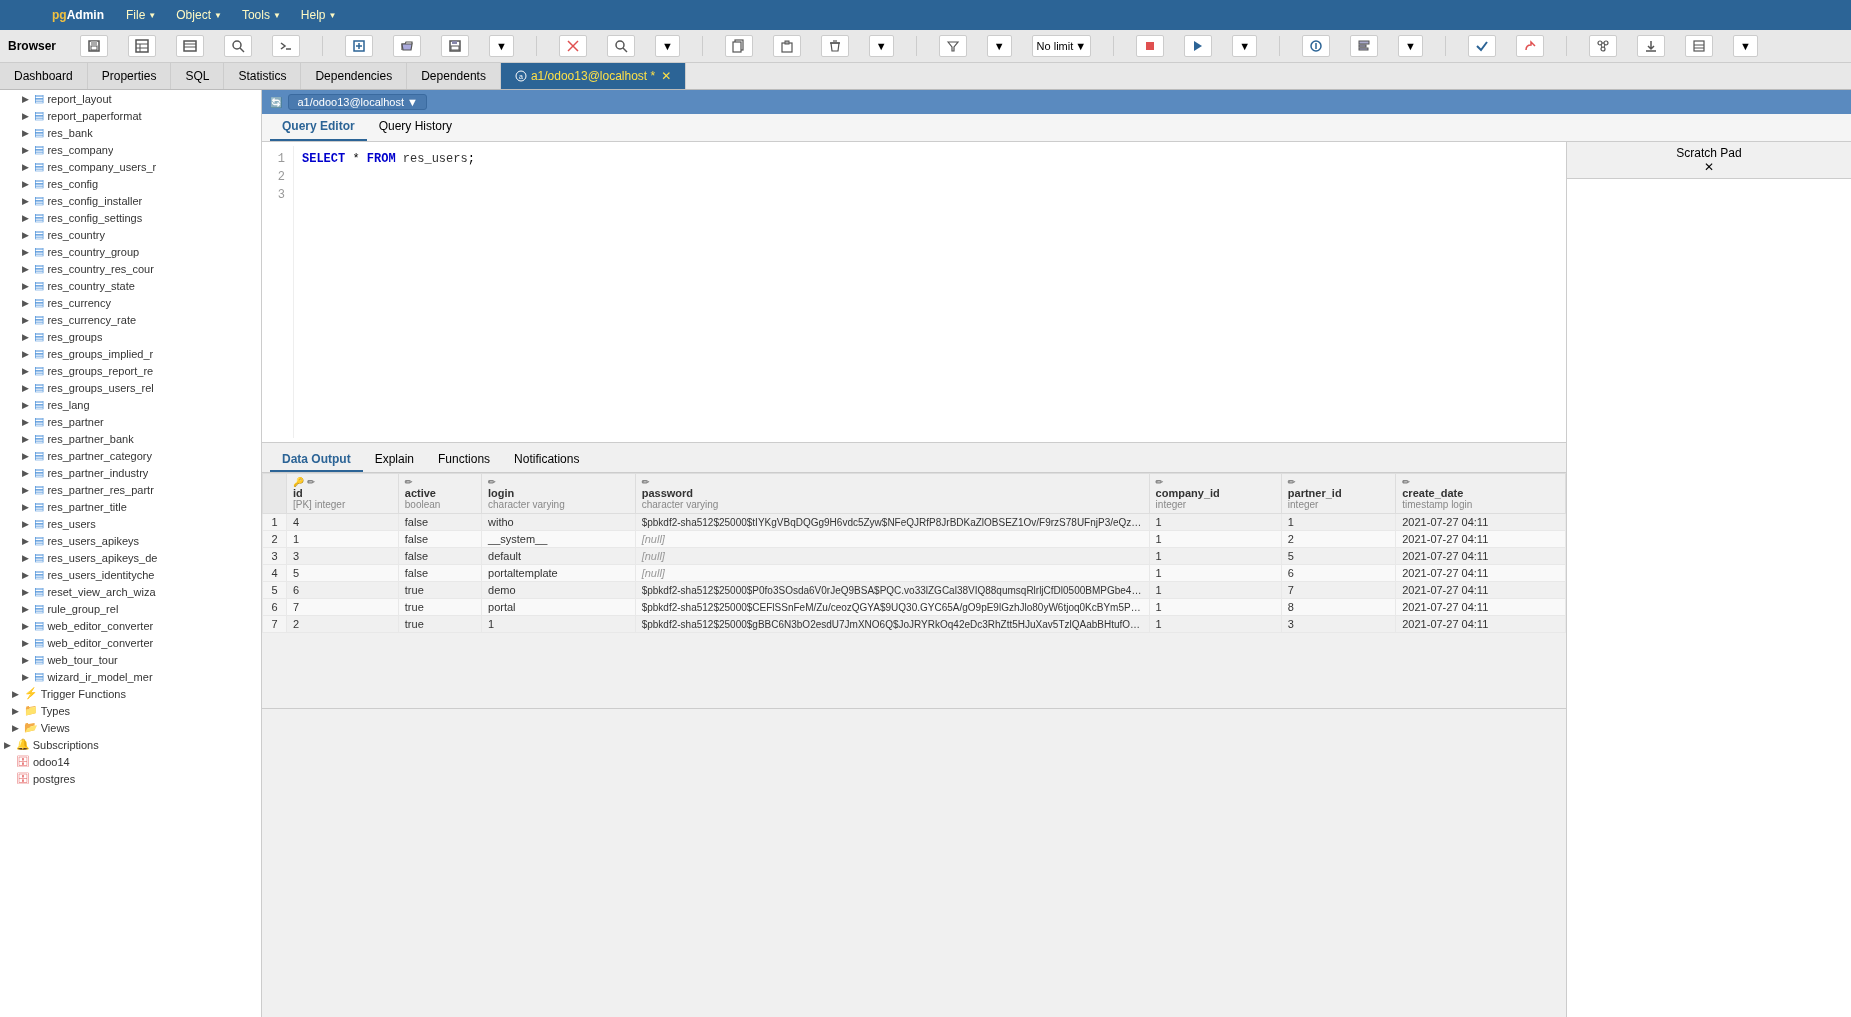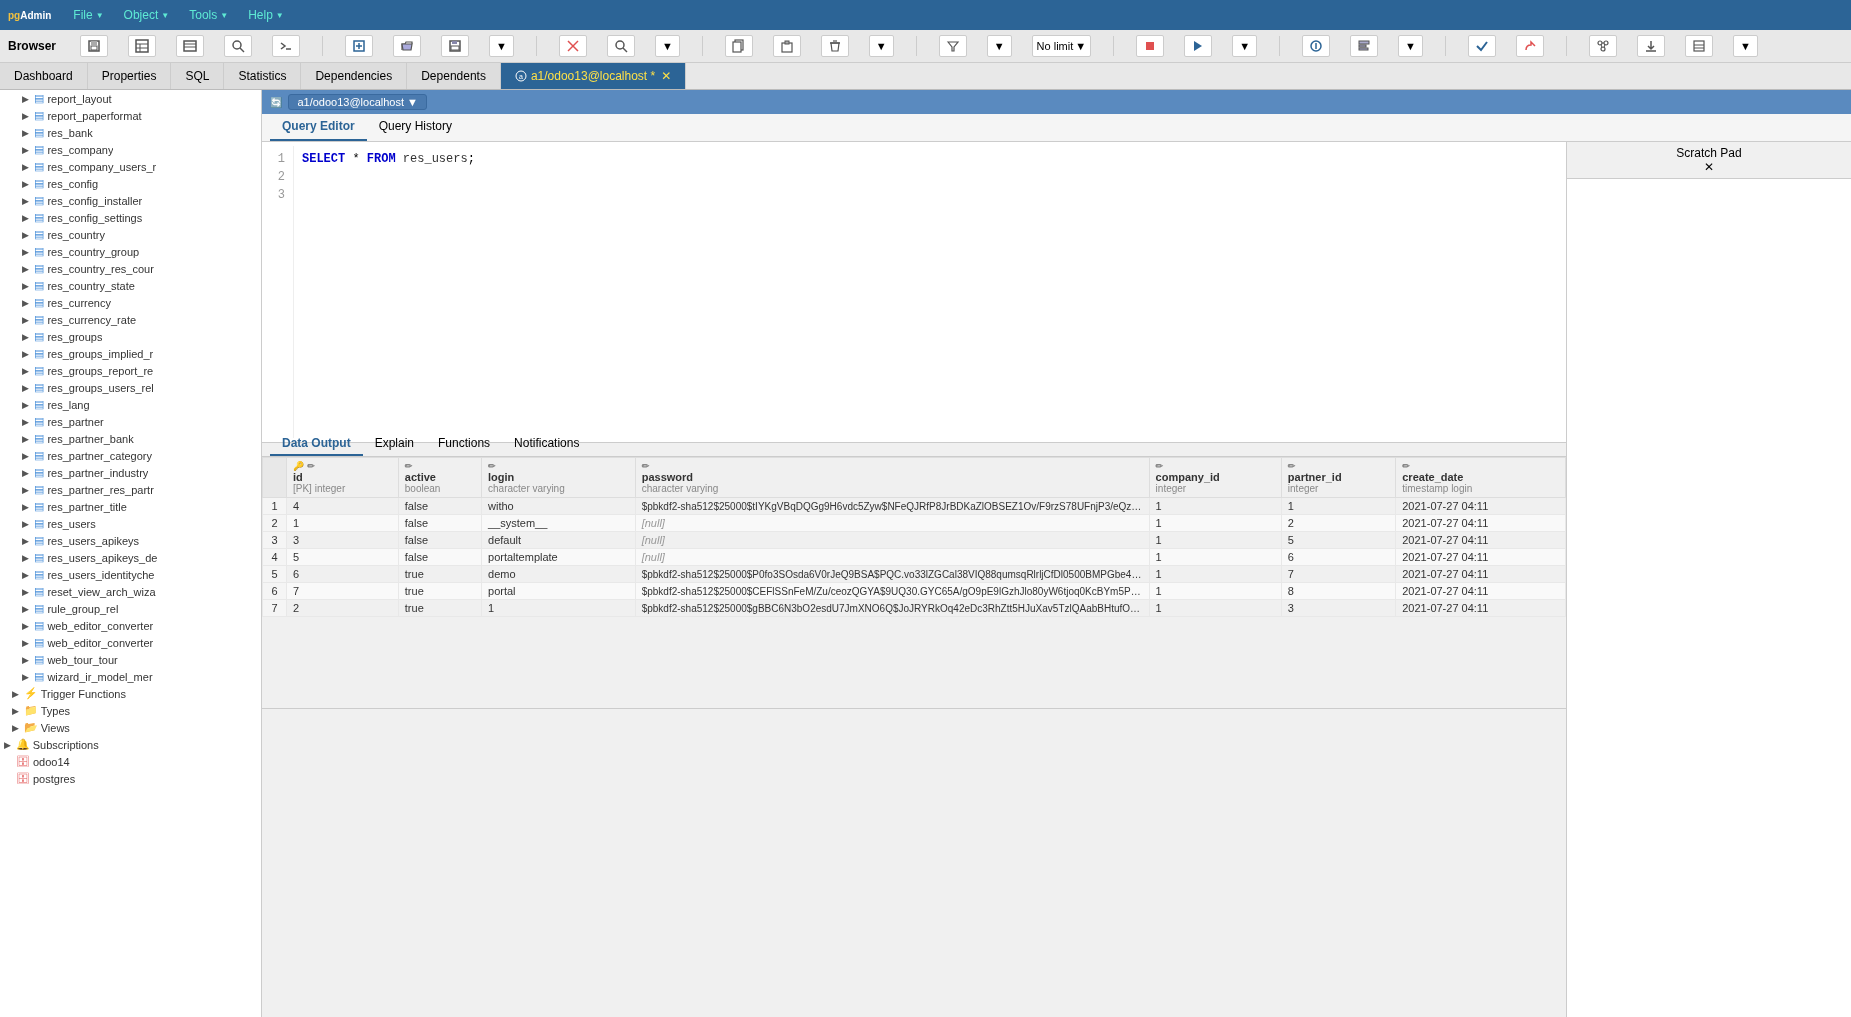--- a/index.html
+++ b/index.html
@@ -1,23 +1,23 @@
 <!DOCTYPE html>
 <html><head>
   <meta charset="utf-8">
   <style>
     * { box-sizing: border-box; margin: 0; padding: 0; }
     body { font-family: -apple-system, BlinkMacSystemFont, 'Segoe UI', Arial, sans-serif; font-size: 12px; background: #f0f0f0; overflow: hidden; height: 1017px; width: 1851px; }
     
     
     .top-bar { display: flex; align-items: center; background: #2c6496; height: 30px; padding: 0 8px; color: white; }
-    .top-bar-logo { font-weight: bold; font-size: 10px; color: white; margin-right: 12px; }
+    .top-bar-logo { font-weight: bold; font-size: 12px; color: white; margin-right: 12px; margin-left: 44px; }
     .top-bar-logo span { color: #f0c040; }
     .menu-bar { display: flex; align-items: center; gap: 0; }
-    .menu-item { color: #5eead4; padding: 4px 10px; font-size: 12px; cursor: pointer; display: flex; align-items: center; gap: 3px; }
+    .menu-item { color: #fef9c3; padding: 4px 10px; font-size: 12px; cursor: pointer; display: flex; align-items: center; gap: 3px; }
     .chevron { font-size: 8px; }
 
     
     .toolbar-row { display: flex; align-items: center; background: #e8e8e8; height: 32px; border-bottom: 1px solid #ccc; padding: 16px 4px; gap: 20px; }
     .tb-btn { background: #fff; border: 1px solid #ccc; border-radius: 2px; padding: 2px 6px; cursor: pointer; font-size: 11px; display: flex; align-items: center; gap: 2px; min-width: 24px; justify-content: center; height: 22px; }
     .tb-separator { width: 1px; background: #ccc; height: 20px; margin: 0 2px; }
     .tb-dropdown { background: #fff; border: 1px solid #ccc; border-radius: 2px; padding: 2px 4px; cursor: pointer; font-size: 11px; display: flex; align-items: center; gap: 2px; height: 22px; }
 
     
     .main-layout { display: flex; height: calc(1017px - 62px); }
@@ -61,21 +61,21 @@
     .scratch-pad { width: 285px; border-left: 1px solid #ccc; background: #fff; }
     .scratch-header { background: #f0f0f0; border-bottom: 1px solid #ccc; padding: 4px 8px; font-size: 12px; display: flex; align-items: center; justify-content: space-between; flex-direction: column; }
     .scratch-close { cursor: pointer; font-size: 12px; }
 
     
     .editor-scratch { display: flex; flex: 1; overflow: hidden; }
     .editor-main { flex: 1; display: flex; flex-direction: column; overflow: hidden; }
 
     
     .results-panel { height: 280px; border-top: 1px solid #ccc; display: flex; flex-direction: column; }
-    .results-tabs { display: flex; background: #f0f0f0; border-bottom: 1px solid #ccc; padding: 0 8px; height: 14px; align-items: flex-end; }
+    .results-tabs { display: flex; background: #f0f0f0; border-bottom: 1px solid #ccc; padding: 0 8px; height: 30px; align-items: flex-end; }
     .results-tab { padding: 4px 12px; font-size: 12px; cursor: pointer; border-bottom: 2px solid transparent; }
     .results-tab.active { border-bottom: 2px solid #2c6496; color: #2c6496; font-weight: bold; }
 
     
     .data-table-container { flex: 1; overflow: auto; }
     .data-table { width: 100%; border-collapse: collapse; font-size: 11px; }
     .data-table th { background: #f0f0f0; border: 1px solid #ddd; padding: 3px 6px; text-align: left; white-space: nowrap; font-size: 11px; position: sticky; top: 0; z-index: 1; }
     .data-table th .col-header-main { font-weight: bold; color: #333; }
     .data-table th .col-header-type { color: #888; font-weight: normal; font-size: 10px; }
     .data-table th .col-header-top { display: flex; align-items: center; gap: 3px; }

